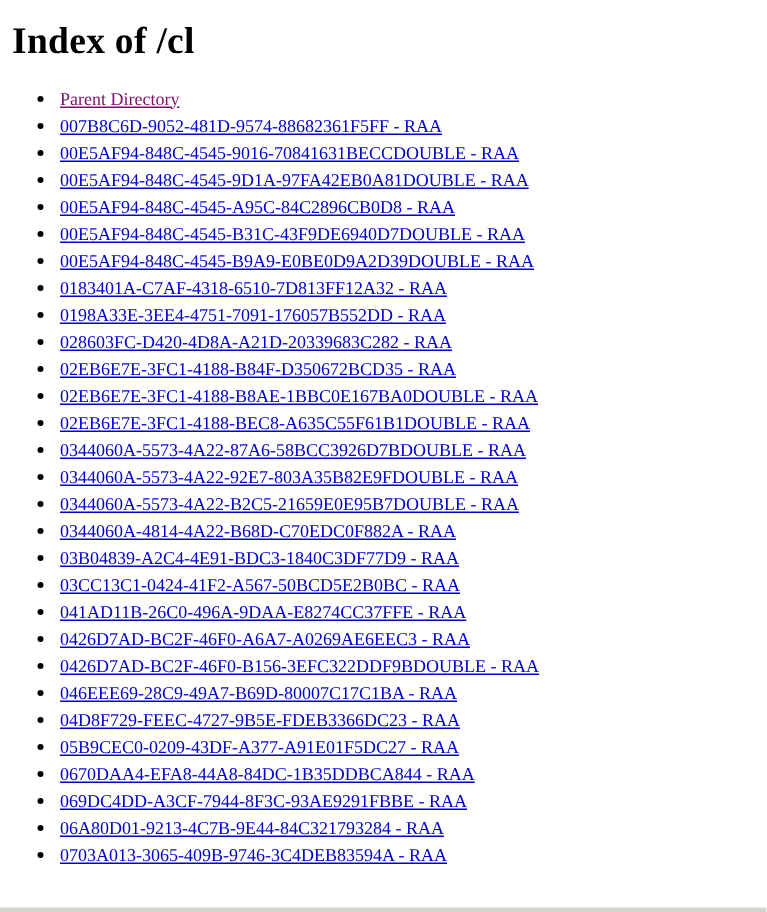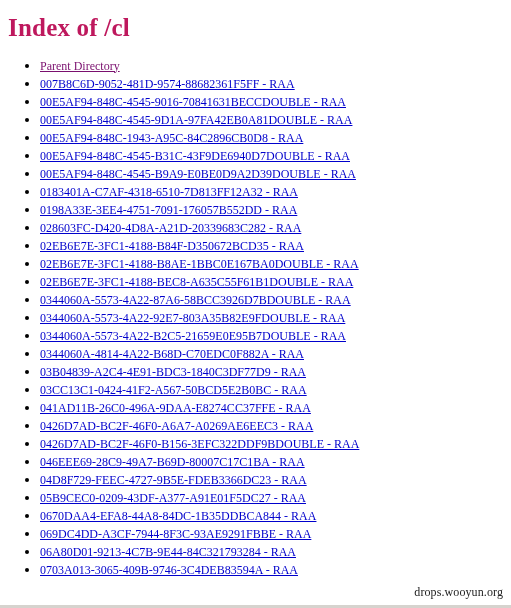--- a/index.html
+++ b/index.html
@@ -23,21 +23,21 @@
     overflow: hidden;
   }
   h1.page-title {
     font-family: "Liberation Serif", "DejaVu Serif", serif;
     font-size: 25px;
     font-weight: bold;
     margin: 0;
     padding: 14px 0 0 8px;
     letter-spacing: 0.2px;
     line-height: 1.1;
-    color: #be185d;
+    color: #000000;
   }
   ul.index-list {
     list-style-type: disc;
     margin: 15px 0 0 0;
     padding-left: 40px;
     font-size: 13px;
     line-height: 18px;
   }
   ul.index-list li {
     margin: 0;
@@ -81,21 +81,21 @@
 
   <h1 class="page-title">Index of /cl</h1>
 
   <ul class="index-list">
     <li>
       <a href="#" class="visited-link">Parent Directory</a>
     </li>
   <li><a href="#">007B8C6D-9052-481D-9574-88682361F5FF - RAA</a></li>
       <li><a href="#">00E5AF94-848C-4545-9016-70841631BECCDOUBLE - RAA</a></li>
       <li><a href="#">00E5AF94-848C-4545-9D1A-97FA42EB0A81DOUBLE - RAA</a></li>
-      <li><a href="#">00E5AF94-848C-1943-A95C-84C2896CB0D8 - RAA</a></li>
+      <li><a href="#">00E5AF94-848C-4545-A95C-84C2896CB0D8 - RAA</a></li>
       <li><a href="#">00E5AF94-848C-4545-B31C-43F9DE6940D7DOUBLE - RAA</a></li>
       <li><a href="#">00E5AF94-848C-4545-B9A9-E0BE0D9A2D39DOUBLE - RAA</a></li>
       <li><a href="#">0183401A-C7AF-4318-6510-7D813FF12A32 - RAA</a></li>
       <li><a href="#">0198A33E-3EE4-4751-7091-176057B552DD - RAA</a></li>
       <li><a href="#">028603FC-D420-4D8A-A21D-20339683C282 - RAA</a></li>
       <li><a href="#">02EB6E7E-3FC1-4188-B84F-D350672BCD35 - RAA</a></li>
       <li><a href="#">02EB6E7E-3FC1-4188-B8AE-1BBC0E167BA0DOUBLE - RAA</a></li>
       <li><a href="#">02EB6E7E-3FC1-4188-BEC8-A635C55F61B1DOUBLE - RAA</a></li>
       <li><a href="#">0344060A-5573-4A22-87A6-58BCC3926D7BDOUBLE - RAA</a></li>
       <li><a href="#">0344060A-5573-4A22-92E7-803A35B82E9FDOUBLE - RAA</a></li>
@@ -108,16 +108,15 @@
       <li><a href="#">0426D7AD-BC2F-46F0-B156-3EFC322DDF9BDOUBLE - RAA</a></li>
       <li><a href="#">046EEE69-28C9-49A7-B69D-80007C17C1BA - RAA</a></li>
       <li><a href="#">04D8F729-FEEC-4727-9B5E-FDEB3366DC23 - RAA</a></li>
       <li><a href="#">05B9CEC0-0209-43DF-A377-A91E01F5DC27 - RAA</a></li>
       <li><a href="#">0670DAA4-EFA8-44A8-84DC-1B35DDBCA844 - RAA</a></li>
       <li><a href="#">069DC4DD-A3CF-7944-8F3C-93AE9291FBBE - RAA</a></li>
       <li><a href="#">06A80D01-9213-4C7B-9E44-84C321793284 - RAA</a></li>
       <li><a href="#">0703A013-3065-409B-9746-3C4DEB83594A - RAA</a></li>
     </ul>
 
-  <div class="watermark">drops.wooyun.org</div>
 
   <div class="bottom-strip"></div>
 </div>
 
 </body></html>

